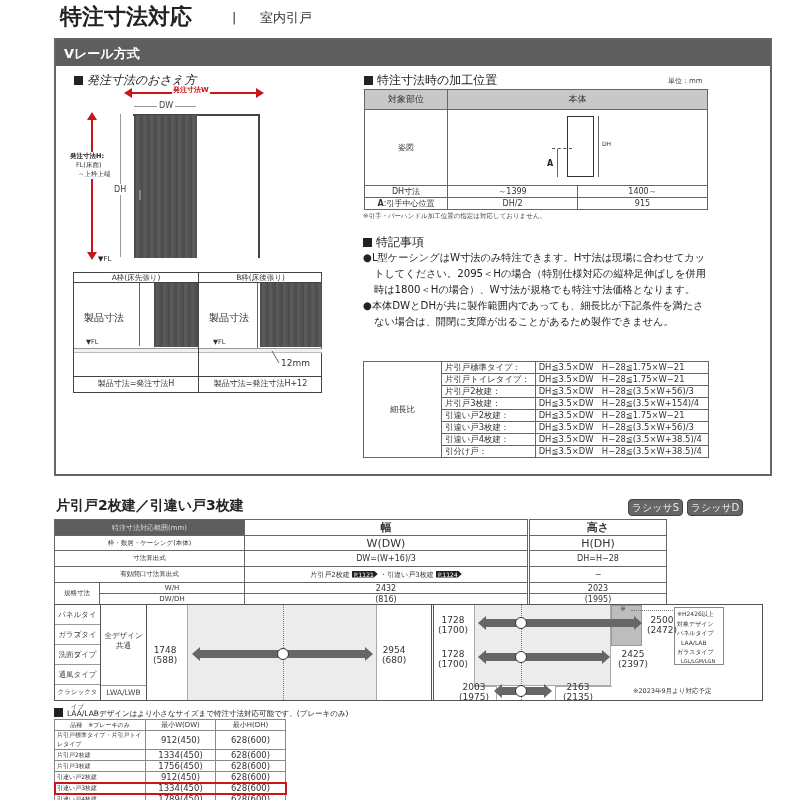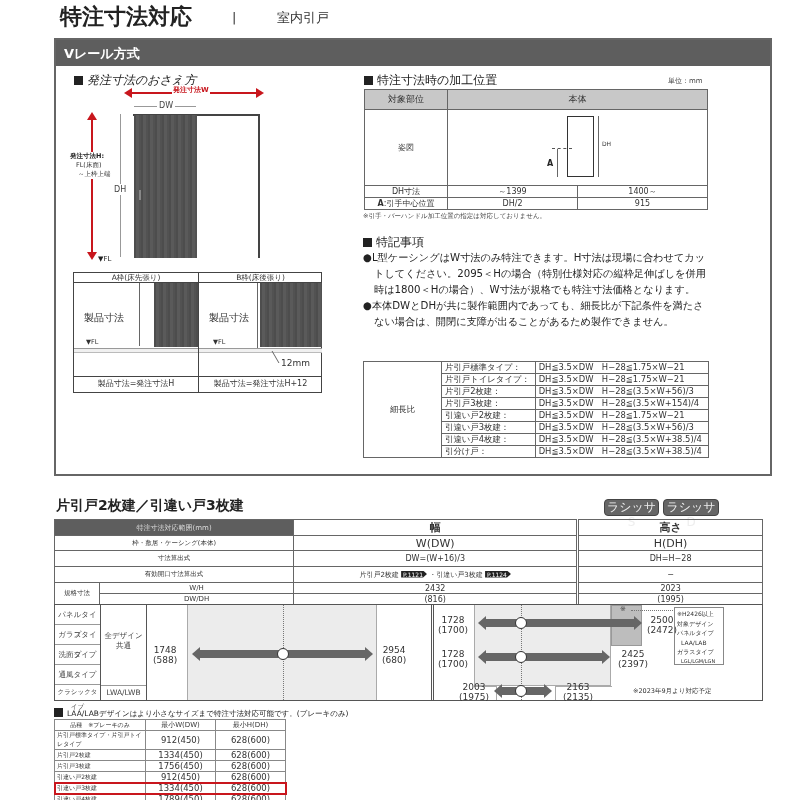--- a/index.html
+++ b/index.html
@@ -2,21 +2,21 @@
 <html><head>
 <meta charset="utf-8">
 <style>
   * { box-sizing: border-box; margin: 0; padding: 0; }
   html, body { width: 800px; height: 800px; background: #fff; overflow: hidden; }
   body { font-family: "DejaVu Sans", "Liberation Sans", sans-serif; color: #222; position: relative; }
   .abs { position: absolute; }
 
   .page-title { left: 52px; top: 2px; font-size: 22px; font-weight: bold; color: #222; letter-spacing: 0; margin-left: 8px; }
   .title-sep { left: 232px; top: 10px; font-size: 13px; color: #333; }
-  .title-sub { left: 260px; top: 9px; font-size: 13px; color: #333; margin-left: 17px; }
+  .title-sub { left: 260px; top: 9px; font-size: 13px; color: #333; }
 
   .vr { position: absolute; left: 54px; top: 38px; width: 718px; height: 438px; border: 2px solid #666; }
   .vr-head { position: absolute; left: 0; top: 0; width: 100%; height: 26px; background: #5e5e5e; color: #fff; font-weight: bold; font-size: 13px; padding: 5px 8px; }
 
   .sec-h { font-size: 12px; color: #222; }
   .sec-h::before { content: ""; display: inline-block; width: 9px; height: 9px; background: #222; margin-right: 4px; vertical-align: -1px; }
 
   
   .door-panel { background: #555; background-image: repeating-linear-gradient(90deg, #4d4d4d 0 2px, #5a5a5a 2px 5px, #525252 5px 7px); }
   .red { color: #c8161d; }
@@ -30,22 +30,22 @@
 
   .notes { position: absolute; left: 363px; top: 250px; width: 350px; font-size: 10.2px; line-height: 16px; color: #222; }
   .notes p { padding-left: 11px; text-indent: -11px; }
 
   .t2 { position: absolute; left: 363px; top: 361px; width: 346px; font-size: 8.4px; }
   .t2 td { border: 1px solid #666; color: #333; height: 11.6px; padding: 0 3px; white-space: nowrap; }
   .t2 .lbl { text-align: center; width: 78px; }
 
   
   .b-title { left: 56px; top: 497px; font-size: 14px; font-weight: bold; color: #222; }
-  .tag-btn { height: 17px; border: 1px solid #444; background: #666; color: #eee; border-radius: 4px; font-size: 12px; text-align: center; line-height: 15px; }
-  .bt { position: absolute; left: 54px; top: 519px; width: 709px; font-size: 8px; }
+  .tag-btn { height: 17px; border: 1px solid #444; background: #666; color: #eee; border-radius: 4px; font-size: 10px; text-align: center; line-height: 15px; margin-left: 24px; }
+  .bt { position: absolute; left: 54px; top: 519px; width: 613px; font-size: 8px; }
   .bt td { border: 1px solid #666; text-align: center; color: #333; padding: 0; }
   .bt .hdr-dark { background: #5e5e5e; color: #ddd; }
 
   .range-area { position: absolute; left: 54px; top: 604px; width: 709px; height: 97px; border: 1px solid #555; }
   .typecell { position: absolute; left: 0; width: 45px; font-size: 7.5px; text-align: center; color: #444; border-bottom: 1px solid #999; }
 
   .arrow { position: absolute; height: 8px; background: #666; }
   .arrow::before, .arrow::after { content: ""; position: absolute; top: -3px; border-top: 7px solid transparent; border-bottom: 7px solid transparent; }
   .arrow::before { left: -7px; border-right: 8px solid #666; }
   .arrow::after { right: -7px; border-left: 8px solid #666; }

